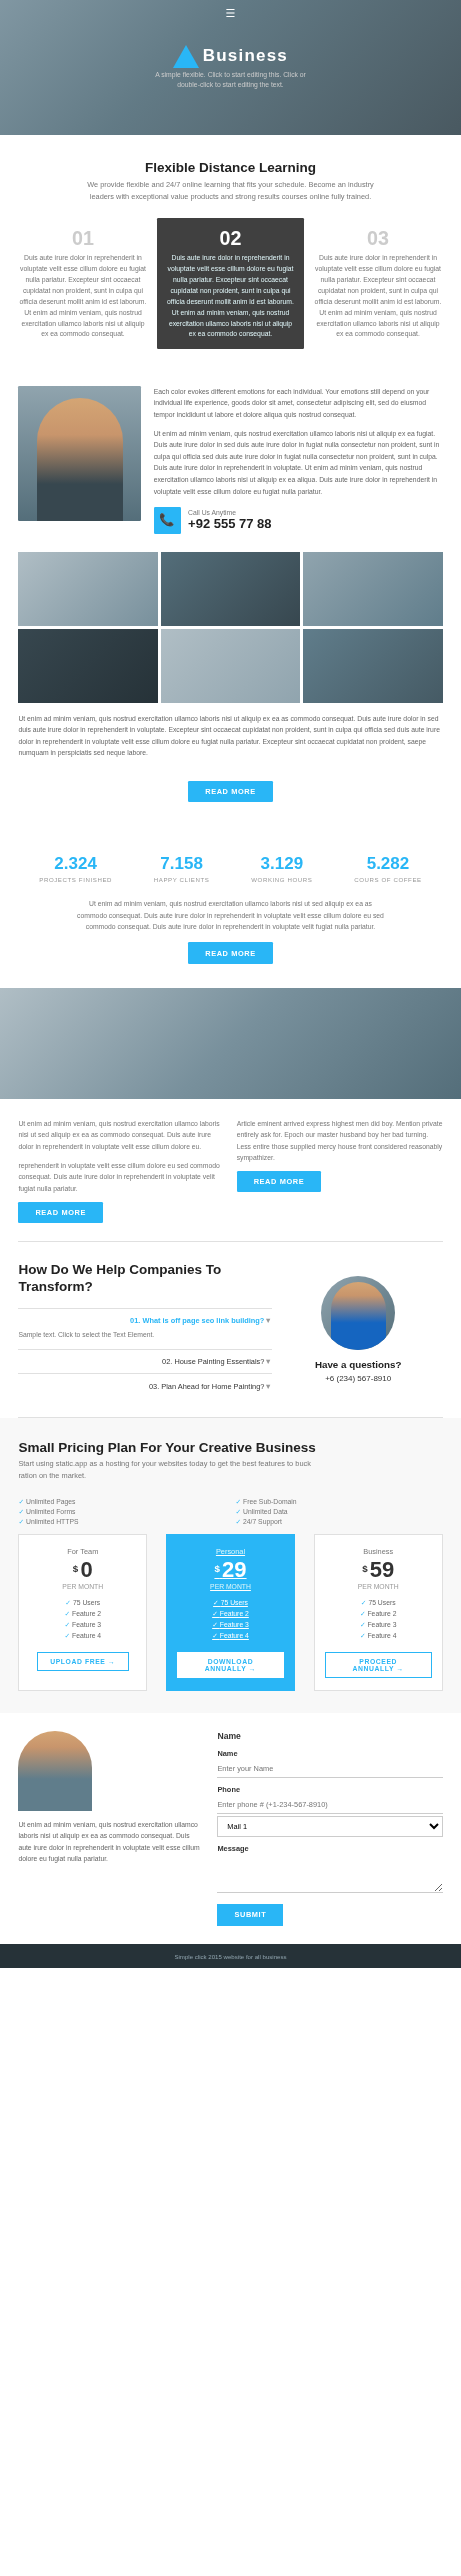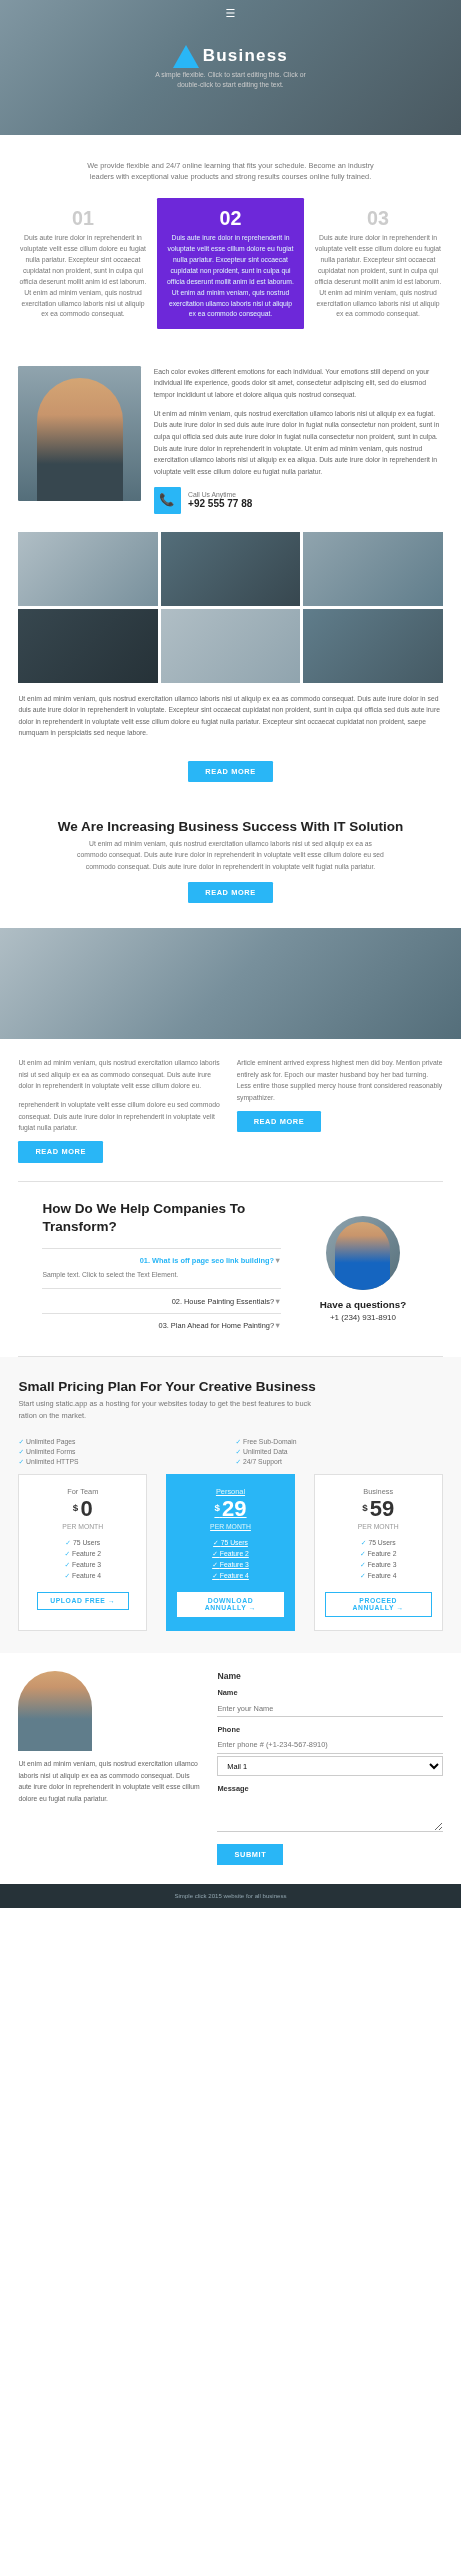--- a/index.html
+++ b/index.html
@@ -75,21 +75,21 @@
     .flex-col { flex: 1; }
 
     .step-num {
       font-size: 19.7px;
       font-weight: bold;
       color: #ccc;
       margin-bottom: 3.7px;
     }
     .step-text { font-size: 6.8px; color: #777; line-height: 1.6; }
     .step-col-active {
-      background: #6d28d9;
+      background: #404040;
       padding: 8.6px;
       border-radius: 1.2px;
     }
     .step-col-active .step-num { color: #fff; }
     .step-col-active .step-text { color: #e0f7fa; }
 
     
     .profile-section {
       display: flex;
       padding: 12.3px 18.4px 18.4px;
@@ -126,21 +126,21 @@
       height: 27px;
       background: #29b6f6;
       border-radius: 1.2px;
       display: flex;
       align-items: center;
       justify-content: center;
       color: #fff;
       font-size: 12.3px;
     }
     .call-label { font-size: 6.8px; color: #777; }
-    .call-number { font-size: 10px; font-weight: bold; color: #222; }
+    .call-number { font-size: 13px; font-weight: bold; color: #222; }
 
     
     .img-grid {
       display: grid;
       grid-template-columns: repeat(3, 1fr);
       gap: 2.5px;
       padding: 0 18.4px;
     }
     .img-cell {
       height: 74px;
@@ -209,21 +209,21 @@
     .two-col-section {
       display: flex;
       gap: 0;
       padding: 18.4px;
       gap: 12.3px;
     }
     .two-col { flex: 1; }
     .two-col-text { font-size: 6.8px; color: #777; line-height: 1.7; margin-bottom: 7.4px; }
 
     
-    .faq-section { padding: 18.4px; background: #fff; display: flex; gap: 2px; margin-left: 24px; }
+    .faq-section { padding: 18.4px; background: #fff; display: flex; gap: 2px; }
     .faq-left { flex: 1.2; }
     .faq-right { flex: 0.8; display: flex; flex-direction: column; align-items: center; justify-content: center; }
     .faq-main-title { font-size: 13.5px; font-weight: bold; color: #222; margin-bottom: 12.3px; line-height: 1.3; }
     .faq-item {
       border-top: 0.6px solid #e0e0e0;
       padding: 7.4px 0;
     }
     .faq-question {
       display: flex;
       justify-content: flex-end;
@@ -407,20 +407,21 @@
   <div class="hero-content">
     <div class="hero-logo">
       <div class="hero-triangle"></div>
       <span class="hero-title">Business</span>
     </div>
     <div class="hero-subtitle">A simple flexible. Click to start editing this. Click or double-click to start editing the text.</div>
   </div>
 </section>
 
 <section class="section section-center">
+  <h2 class="section-title">Flexible Distance Learning</h2>
   <p class="section-subtitle">We provide flexible and 24/7 online learning that fits your schedule. Become an industry leaders with exceptional value products and strong results courses online fully trained.</p>
   <div class="flex-cols">
 
     <div class="flex-col">
       <div class="step-num">01</div>
       <p class="step-text">Duis aute irure dolor in reprehenderit in voluptate velit esse cillum dolore eu fugiat nulla pariatur. Excepteur sint occaecat cupidatat non proident, sunt in culpa qui officia deserunt mollit anim id est laborum. Ut enim ad minim veniam, quis nostrud exercitation ullamco laboris nisi ut aliquip ex ea commodo consequat.</p>
     </div>
 
     <div class="flex-col step-col-active">
       <div class="step-num">02</div>
@@ -461,21 +462,38 @@
 </div>
 
 <div class="para-section">
   <p>Ut enim ad minim veniam, quis nostrud exercitation ullamco laboris nisi ut aliquip ex ea as commodo consequat. Duis aute irure dolor in sed duis aute irure dolor in reprehenderit in voluptate. Excepteur sint occaecat cupidatat non proident, sunt in culpa qui officia sed duis aute irure dolor in reprehenderit in voluptate velit esse cillum dolore eu fugiat nulla pariatur. Excepteur sint occaecat cupidatat non proident, saepe numquam in perspiciatis sed neque labore.</p>
 </div>
 <div class="read-more-wrap">
   <button class="btn-blue">READ MORE</button>
 </div>
 
 <section class="stats-section">
-  <h2 class="stats-title">We Are Increasing Business Success With IT Solution</h2>
+  <div class="stats-row">
+    <div class="stat-item">
+      <div class="stat-num">2.324</div>
+      <div class="stat-label">PROJECTS FINISHED</div>
+    </div>
+    <div class="stat-item">
+      <div class="stat-num">7.158</div>
+      <div class="stat-label">HAPPY CLIENTS</div>
+    </div>
+    <div class="stat-item">
+      <div class="stat-num">3.129</div>
+      <div class="stat-label">WORKING HOURS</div>
+    </div>
+    <div class="stat-item">
+      <div class="stat-num">5.282</div>
+      <div class="stat-label">COURS OF COFFEE</div>
+    </div>
+  </div>
   <p class="stats-text">Ut enim ad minim veniam, quis nostrud exercitation ullamco laboris nisi ut sed aliquip ex ea as commodo consequat. Duis aute irure dolor in reprehenderit in voluptate velit esse cillum dolore eu sed commodo consequat. Duis aute irure dolor in reprehenderit in voluptate velit fugiat nulla pariatur.</p>
   <button class="btn-blue">READ MORE</button>
 </section>
 
 <div class="full-img"></div>
 
 <div class="two-col-section">
   <div class="two-col">
     <p class="two-col-text">Ut enim ad minim veniam, quis nostrud exercitation ullamco laboris nisi ut sed aliquip ex ea as commodo consequat. Duis aute irure dolor in reprehenderit in voluptate velit esse cillum dolore eu.</p>
     <p class="two-col-text">reprehenderit in voluptate velit esse cillum dolore eu sed commodo consequat. Duis aute irure dolor in reprehenderit in voluptate velit fugiat nulla pariatur.</p>
@@ -510,21 +528,21 @@
         <span>03. Plan Ahead for Home Painting?</span>
         <span class="chevron">▼</span>
       </div>
     </div>
   </div>
   <div class="faq-right">
     <div class="faq-avatar">
       <div class="faq-avatar-person"></div>
     </div>
     <div class="faq-contact-title">Have a questions?</div>
-    <div class="faq-phone">+1 (234) 931-8910</div>
+    <div class="faq-phone">+6 (234) 567-8910</div>
   </div>
 </div>
 
 <hr class="divider">
 
 <section class="pricing-section">
   <h2 class="pricing-title">Small Pricing Plan For Your Creative Business</h2>
   <p class="pricing-subtitle">Start using static.app as a hosting for your websites today to get the best features to buck ration on the market.</p>
   <div class="pricing-features-side">
     <div class="pricing-features-col">

